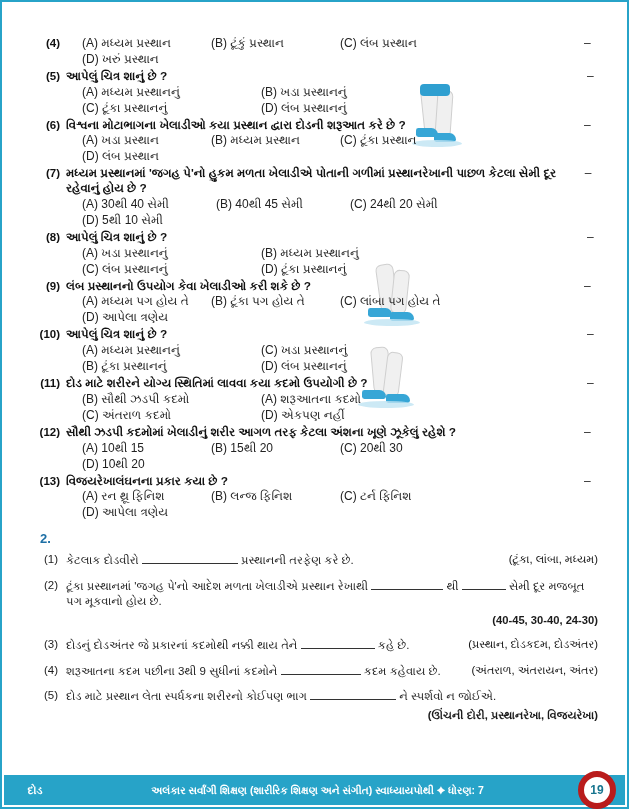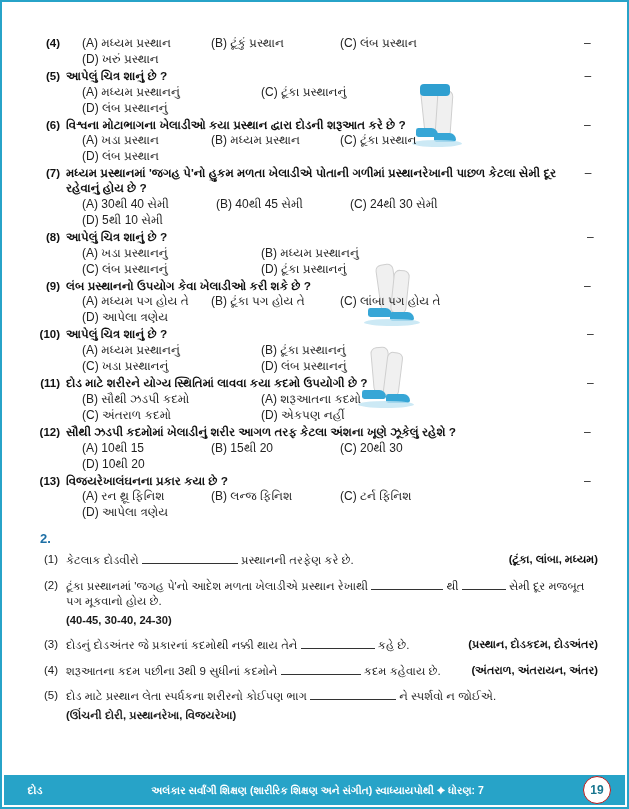--- a/index.html
+++ b/index.html
@@ -122,26 +122,27 @@
   }
   .fill-text { display: inline; }
   .blank {
     display: inline-block;
     border-bottom: 1px solid #333;
     height: 11px;
     vertical-align: baseline;
   }
   .ans {
     float: right;
-    font-weight: 700;
+    font-weight: 400;
     font-size: 11.2px;
     color: #111;
     margin-left: 8px;
   }
   .ans-line2 {
+    text-align: right;
     font-weight: 700;
     font-size: 11.2px;
     margin-top: 3px;
   }
   .clearfix::after { content: ""; display: block; clear: both; }
 
   
   .footer {
     position: absolute;
     left: 2px;
@@ -175,21 +176,21 @@
   .page-circle {
     width: 26px; height: 26px;
     border-radius: 50%;
     background: #ffffff;
     color: #17758f;
     font-size: 12px;
     font-weight: 700;
     display: flex;
     align-items: center;
     justify-content: center;
-    border: 1px solid #b91c1c;
+    border: 6px solid #b91c1c;
   }
   
   .figure {
     position: absolute;
   }
   .leg {
     position: absolute;
     background: #f0f0f0;
     border: 1px solid #cfcfcf;
     border-radius: 6px;
@@ -255,20 +256,21 @@
       </div>
       <div class="dash-col" style="position:static; width:22px;">–</div>
     </div>
 
     <div class="q">
       <div class="q-num">(5)</div>
       <div class="q-body">
         <div class="q-text">આપેલું ચિત્ર શાનું છે ?</div>
         <div class="opts cols2">
           <span class="opt">(A) મધ્યમ પ્રસ્થાનનું</span>
+          <span class="opt">(B) ખડા પ્રસ્થાનનું</span>
           <span class="opt">(C) ટૂંકા પ્રસ્થાનનું</span>
           <span class="opt">(D) લંબ પ્રસ્થાનનું</span>
         </div>
       </div>
       <div class="dash-col" style="position:static; width:22px;">–</div>
     </div>
 
     <div class="q">
       <div class="q-num">(6)</div>
       <div class="q-body">
@@ -283,21 +285,21 @@
       <div class="dash-col" style="position:static; width:22px;">–</div>
     </div>
 
     <div class="q">
       <div class="q-num">(7)</div>
       <div class="q-body">
         <div class="q-text">મધ્યમ પ્રસ્થાનમાં 'જગહ પે'નો હુકમ મળતા ખેલાડીએ પોતાની ગળીમાં પ્રસ્થાનરેખાની પાછળ કેટલા સેમી દૂર રહેવાનું હોય છે ?</div>
         <div class="opts wide4">
           <span class="opt">(A) 30થી 40 સેમી</span>
           <span class="opt">(B) 40થી 45 સેમી</span>
-          <span class="opt">(C) 24થી 30 સેમી</span>
+          <span class="opt">(C) 24થી 20 સેમી</span>
           <span class="opt">(D) 5થી 10 સેમી</span>
         </div>
       </div>
       <div class="dash-col" style="position:static; width:22px;">–</div>
     </div>
 
     <div class="q">
       <div class="q-num">(8)</div>
       <div class="q-body">
         <div class="q-text">આપેલું ચિત્ર શાનું છે ?</div>
@@ -324,22 +326,22 @@
       </div>
       <div class="dash-col" style="position:static; width:22px;">–</div>
     </div>
 
     <div class="q">
       <div class="q-num">(10)</div>
       <div class="q-body">
         <div class="q-text">આપેલું ચિત્ર શાનું છે ?</div>
         <div class="opts cols2">
           <span class="opt">(A) મધ્યમ પ્રસ્થાનનું</span>
+          <span class="opt">(C) ખડા પ્રસ્થાનનું</span>
           <span class="opt">(B) ટૂંકા પ્રસ્થાનનું</span>
-          <span class="opt">(C) ખડા પ્રસ્થાનનું</span>
           <span class="opt">(D) લંબ પ્રસ્થાનનું</span>
         </div>
       </div>
       <div class="dash-col" style="position:static; width:22px;">–</div>
     </div>
 
     <div class="q">
       <div class="q-num">(11)</div>
       <div class="q-body">
         <div class="q-text">દોડ માટે શરીરને યોગ્ય સ્થિતિમાં લાવવા કયા કદમો ઉપયોગી છે ?</div>

